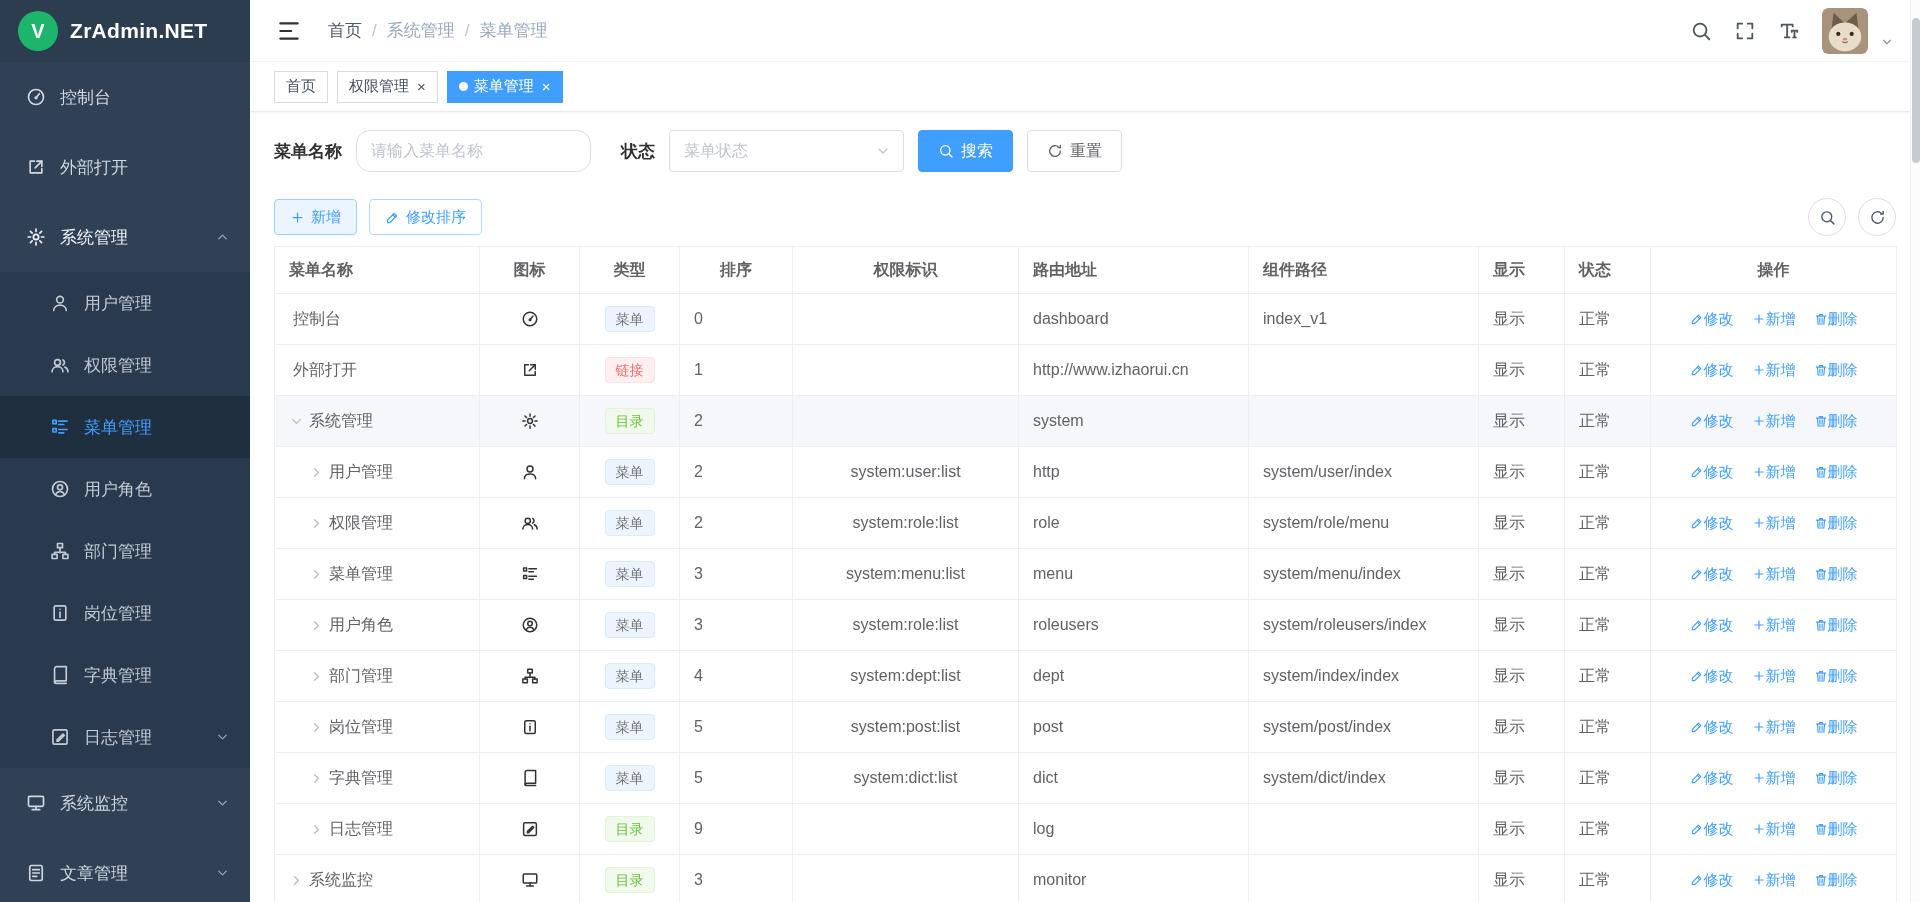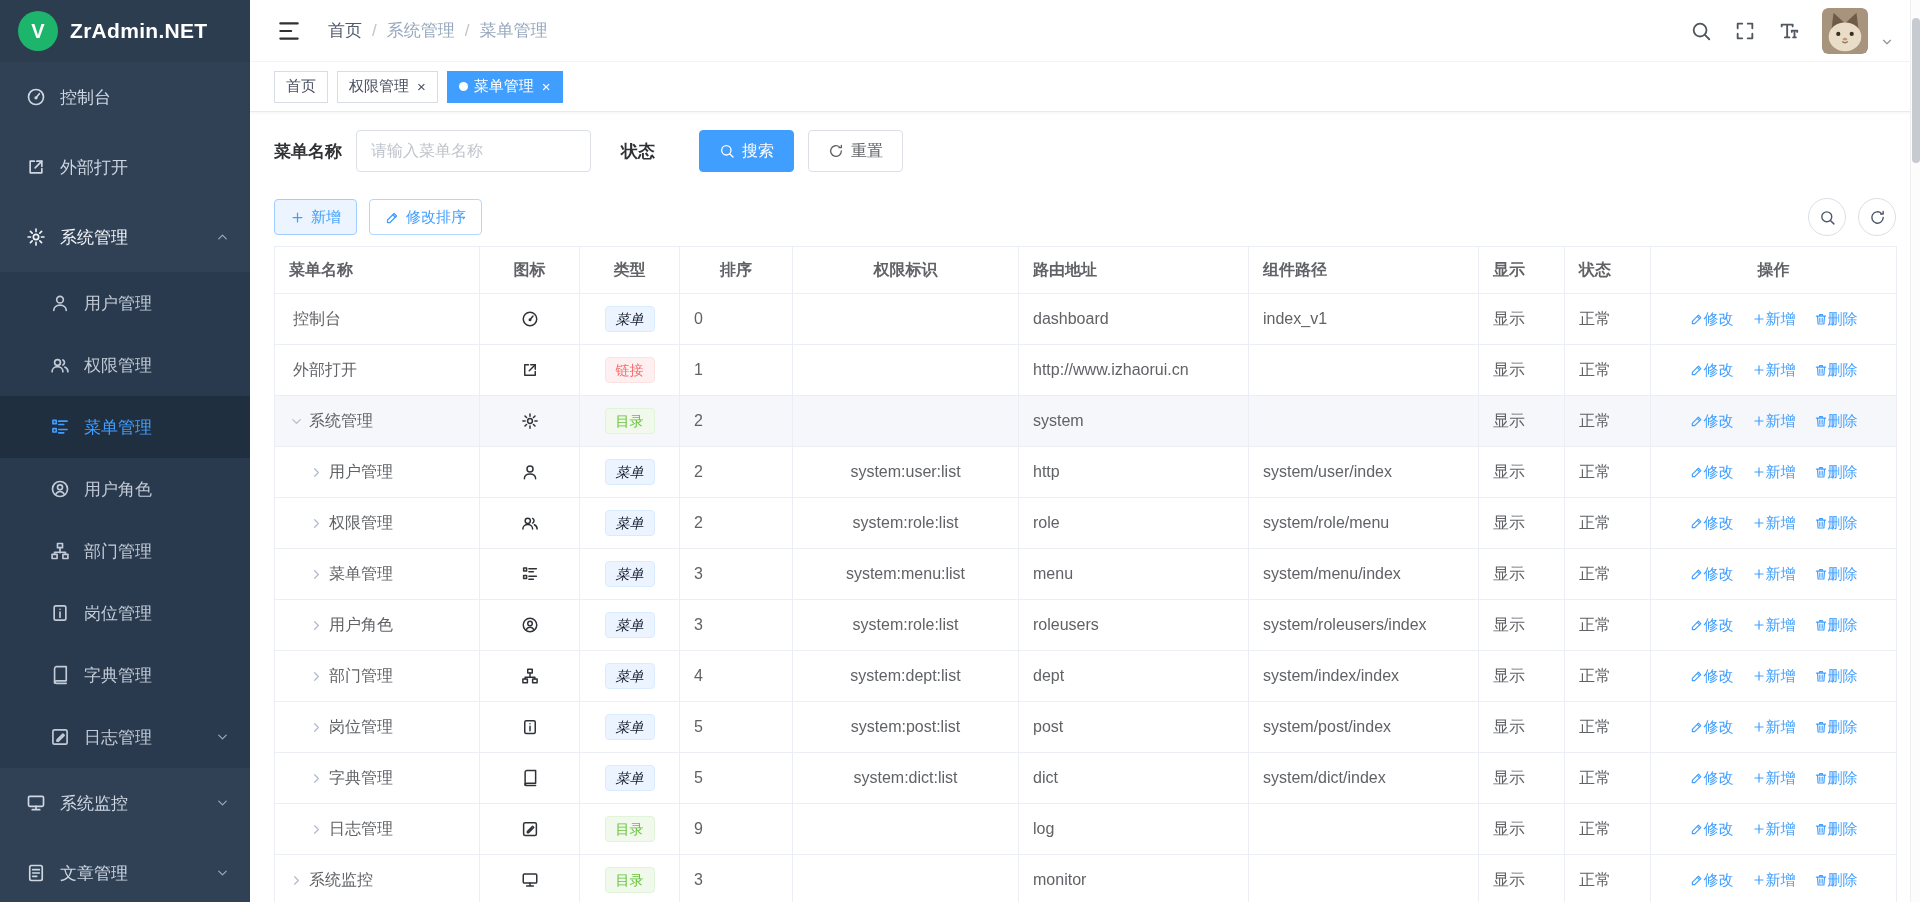--- a/index.html
+++ b/index.html
@@ -38,27 +38,27 @@
 .tab.active{background:#409eff;border-color:#409eff;color:#fff;}
 .tab-dot{width:9px;height:9px;border-radius:50%;background:#fff;display:inline-block;}
 .tab-close{font-size:15px;line-height:1;margin-left:2px;}
 
 .content{flex:1;padding:18px 24px 0;overflow:hidden;}
 
 
 .filter-row{display:flex;align-items:center;margin-bottom:26px;}
 .f-label{font-size:17px;font-weight:bold;color:#303133;margin-right:14px;}
 .sp-status{margin-left:30px;}
-.f-input{width:235px;height:42px;border:1px solid #dcdfe6;border-radius:4px;padding:0 14px;font-size:16px;color:#606266;outline:none;font-family:inherit;}
+.f-input{width:235px;height:42px;border:1px solid #dcdfe6;border-radius:14px;padding:0 14px;font-size:16px;color:#606266;outline:none;font-family:inherit;}
 .f-input::placeholder{color:#bfc4cc;}
 .f-select{width:235px;height:42px;border:1px solid #dcdfe6;border-radius:4px;padding:0 12px 0 14px;display:flex;align-items:center;justify-content:space-between;color:#bfc4cc;font-size:16px;cursor:pointer;background:#fff;}
 .f-select .icon{display:flex;color:#c0c4cc;}
 .btn{height:42px;display:inline-flex;align-items:center;gap:7px;padding:0 19px;border-radius:4px;font-size:16px;cursor:pointer;border:1px solid transparent;background:#fff;font-family:inherit;}
 .btn .icon{display:flex;}
-.btn-primary{background:#409eff;border-color:#409eff;color:#fff;margin-left:30px;}
+.btn-primary{background:#409eff;border-color:#409eff;color:#fff;margin-left:14px;}
 .btn-default{border-color:#dcdfe6;color:#606266;margin-left:14px;}
 
 
 .toolbar{display:flex;align-items:center;margin-bottom:10px;}
 .btn-sm{height:36px;padding:0 15px;font-size:15px;border-radius:4px;display:inline-flex;align-items:center;gap:6px;cursor:pointer;font-family:inherit;}
 .btn-sm .icon{display:flex;}
 .btn-add{background:#ecf5ff;border:1px solid #a0cfff;color:#409eff;}
 .btn-sort{background:#fff;border:1px solid #b3d8ff;color:#409eff;margin-left:12px;}
 .tool-right{margin-left:auto;display:flex;gap:12px;}
 .circle-btn{width:38px;height:38px;border-radius:50%;border:1px solid #dcdfe6;display:flex;align-items:center;justify-content:center;color:#4e5969;cursor:pointer;background:#fff;}
@@ -78,21 +78,21 @@
 .c8{width:86px;text-align:left;}
 .c9{width:246px;text-align:center;}
 tr.hl td{background:#f5f7fa;}
 .caret{display:inline-flex;width:20px;color:#b4bccc;vertical-align:middle;}
 .caret.empty{display:inline-block;width:4px;}
 .indent{display:inline-block;height:1px;vertical-align:middle;}
 .row-name{vertical-align:middle;}
 .cell-ic{color:#2f3338;}
 .cell-ic svg{vertical-align:middle;}
 .tag{display:inline-block;height:26px;line-height:24px;padding:0 10px;border-radius:4px;font-size:14px;border:1px solid;vertical-align:middle;}
-.tag-primary{color:#0f172a;background:#ecf5ff;border-color:#d9ecff;font-style:italic;}
+.tag-primary{color:#737373;background:#ecf5ff;border-color:#d9ecff;}
 .tag-success{color:#67c23a;background:#f0f9eb;border-color:#e1f3d8;}
 .tag-danger{color:#f56c6c;background:#fef0f0;border-color:#fde2e2;}
 .op{color:#409eff;display:inline-flex;align-items:center;gap:0;margin:0 9px;font-size:15px;cursor:pointer;text-decoration:none;vertical-align:middle;}
 .op .icon{display:flex;}
 
 
 .page-scrollbar{position:fixed;top:0;right:0;width:10px;height:902px;background:#fcfcfc;border-left:1px solid #efefef;}
 .page-scrollbar .thumb{position:absolute;top:18px;left:1px;width:8px;height:145px;border-radius:4px;background:#c6cad1;}
 </style>
 </head>
@@ -323,20 +323,28 @@
           <span class="tab-close">×</span>
         </span>
       </div>
 
     <div class="content">
 
       <div class="filter-row">
         <span class="f-label">菜单名称</span>
         <input class="f-input" type="text" placeholder="请输入菜单名称" style="">
         <span class="f-label sp-status">状态</span>
+        <div class="f-select">
+          <span>菜单状态</span>
+          <span class="icon">
+              <svg width="16" height="16" viewBox="0 0 24 24" fill="none" stroke="currentColor" stroke-width="2" stroke-linecap="round" stroke-linejoin="round">
+                <path d="M6 9l6 6 6-6"></path>
+              </svg>
+            </span>
+        </div>
         <button class="btn btn-primary">
           <span class="icon">
               <svg width="16" height="16" viewBox="0 0 24 24" fill="none" stroke="currentColor" stroke-width="2" stroke-linecap="round" stroke-linejoin="round">
                 <circle cx="11" cy="11" r="7"></circle>
                 <path d="M16.5 16.5L21 21"></path>
               </svg>
             </span>
           <span>搜索</span>
         </button>
         <button class="btn btn-default">

